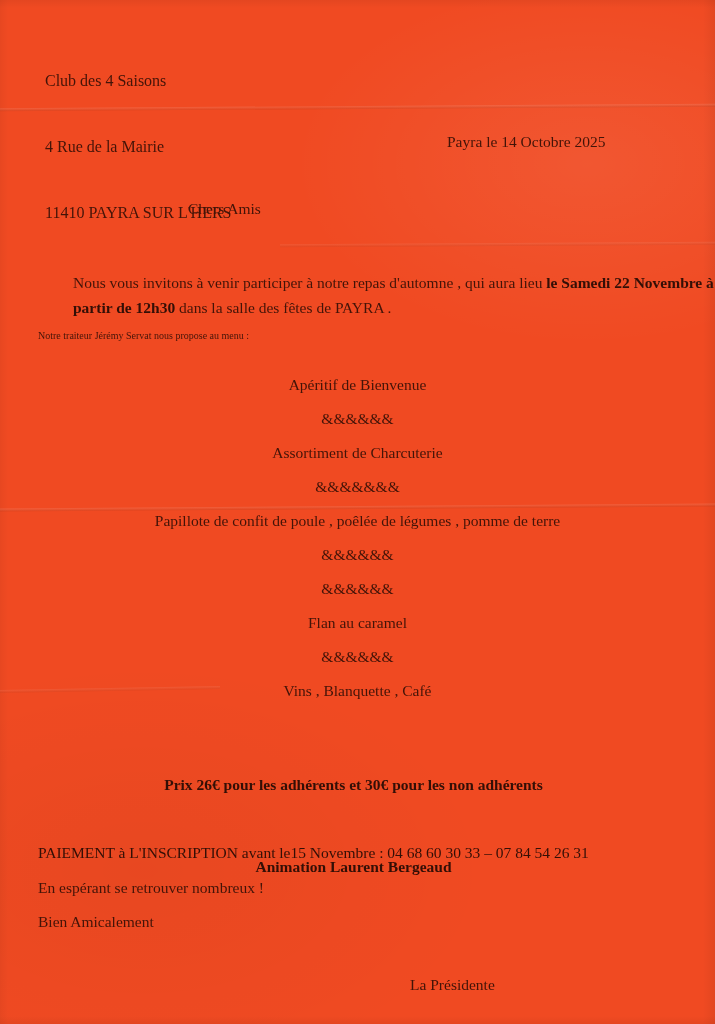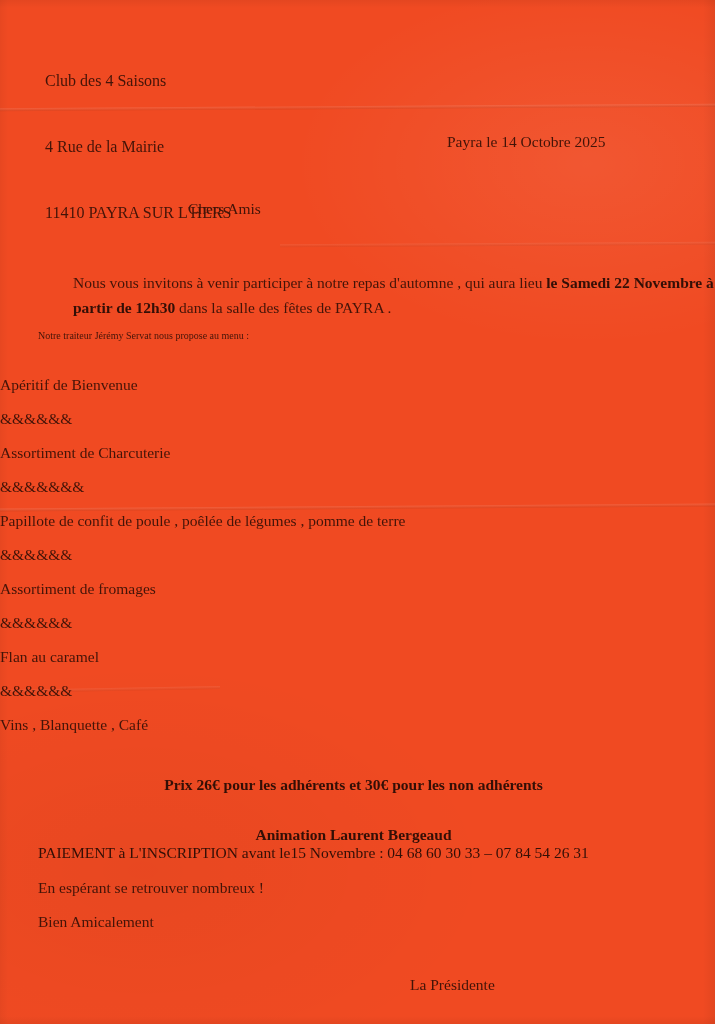--- a/index.html
+++ b/index.html
@@ -41,31 +41,31 @@
     top: 270px; left: 38px; width: 648px;
     font-size: 15.5px; line-height: 25px;
     white-space: normal;
     margin-left: 35px;
   }
   .intro b { color: #330f06; }
   .menu-intro { top: 330px; left: 38px; font-size: 10px; }
   .menu {
     position: absolute;
     top: 375px; left: 0; width: 715px;
-    text-align: left;
+    text-align: center;
     font-size: 15.5px;
   }
   .menu-row { margin-bottom: 15px; line-height: 19px; }
   .center-bold {
     position: absolute; left: 0; width: 707px;
     text-align: center; font-weight: bold;
     font-size: 15.5px; color: #330f06;
   }
   .price-line { top: 776px; }
-  .animation-line { top: 826px; }
+  .animation-line { top: 858px; }
   .payment-line {
     top: 844px; left: 38px;
     font-weight: normal; font-size: 15.5px; color: #330f06;
   }
   .closing-line { top: 879px; left: 38px; font-size: 15.5px; }
   .signoff { top: 913px; left: 38px; font-size: 15.5px; }
   .signature { top: 930px; left: 410px; font-size: 15.5px; line-height: 22px; }
 </style>
 </head>
 <body>
@@ -91,21 +91,20 @@
 
   <div class="txt menu-intro">Notre traiteur Jérémy Servat nous propose au menu :</div>
 
   <div class="menu">
     <div class="menu-row">Apéritif de Bienvenue</div>
     <div class="menu-row">&amp;&amp;&amp;&amp;&amp;&amp;</div>
     <div class="menu-row">Assortiment de Charcuterie</div>
     <div class="menu-row">&amp;&amp;&amp;&amp;&amp;&amp;&amp;</div>
     <div class="menu-row">Papillote de confit de poule , poêlée de légumes , pomme de terre</div>
     <div class="menu-row">&amp;&amp;&amp;&amp;&amp;&amp;</div>
-    <div class="menu-row">Assortiment de fromages</div>
     <div class="menu-row">&amp;&amp;&amp;&amp;&amp;&amp;</div>
     <div class="menu-row">Flan au caramel</div>
     <div class="menu-row">&amp;&amp;&amp;&amp;&amp;&amp;</div>
     <div class="menu-row">Vins , Blanquette , Café</div>
   </div>
 
   <div class="center-bold price-line">Prix 26€ pour les adhérents et 30€ pour les non adhérents</div>
 
   <div class="center-bold animation-line">Animation Laurent Bergeaud</div>
 

